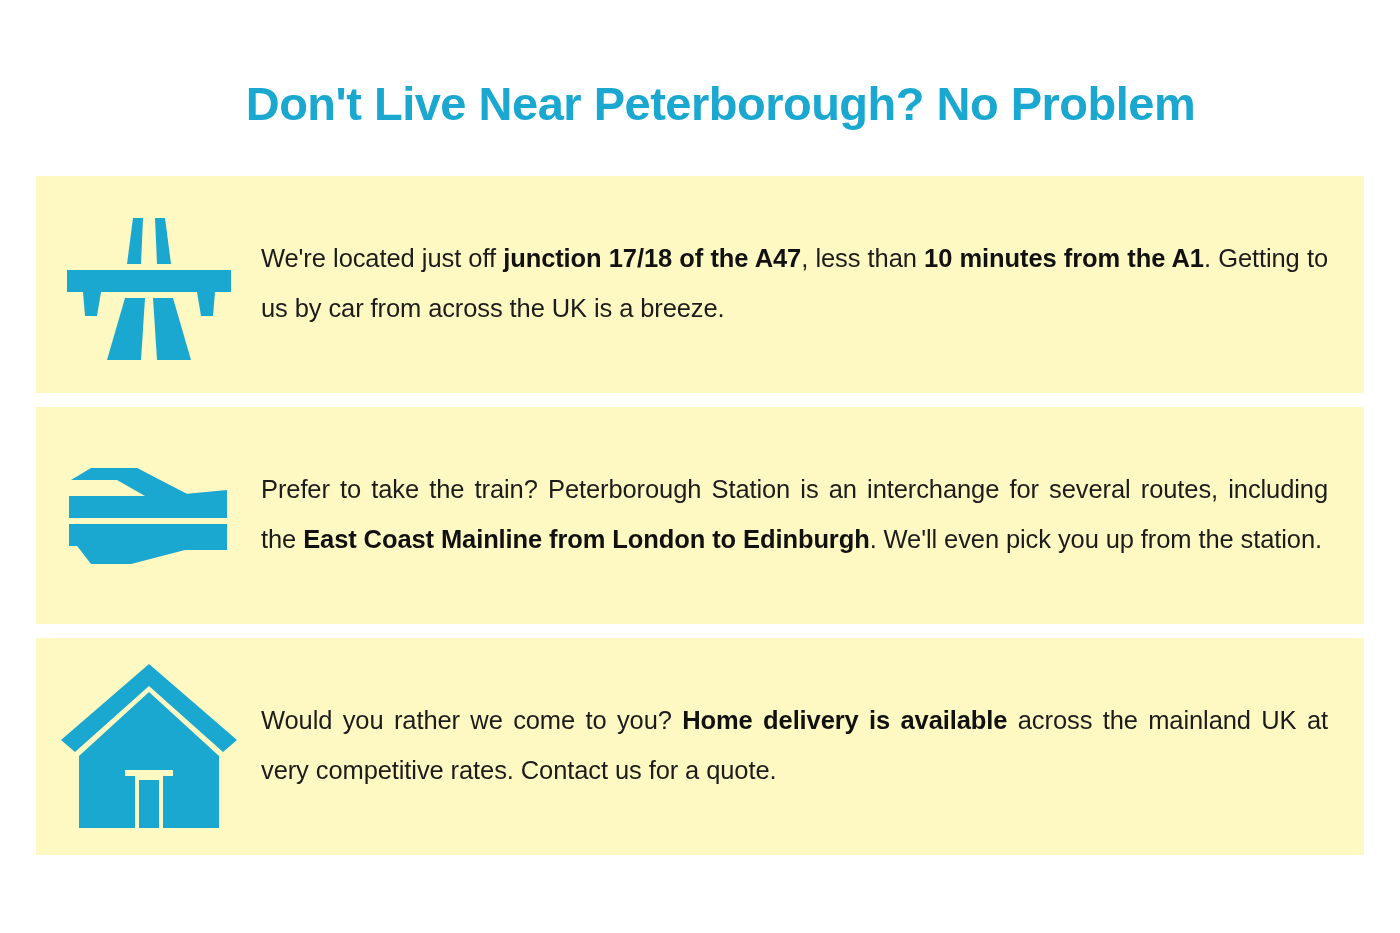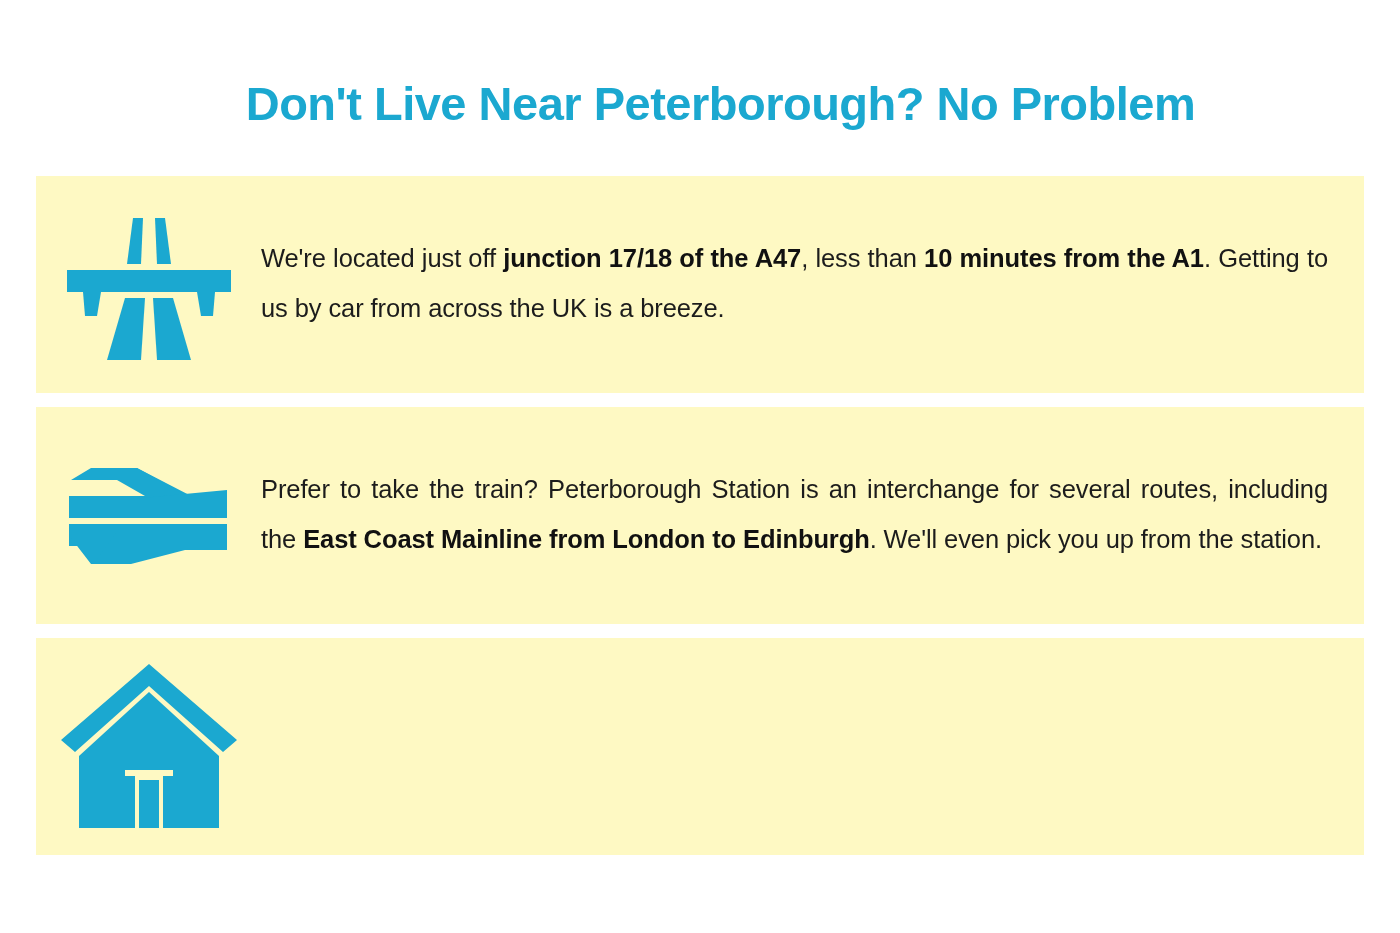--- a/index.html
+++ b/index.html
@@ -142,16 +142,19 @@
             <path d="M88,32 L158,96 L158,168 L112,168 L112,110 L64,110 L64,168 L18,168 L18,96 Z"></path>
 
             <rect x="64" y="116" width="10" height="52"></rect>
 
             <rect x="102" y="116" width="10" height="52"></rect>
 
             <rect x="78" y="120" width="20" height="48"></rect>
           </g>
         </svg>
       </div>
+      <div class="card-text nojust">
+        <span>Would you rather we come to you? </span><b>Home delivery is available</b><span> across the mainland UK at very competitive rates. Contact us for a quote.</span>
+      </div>
     </div>
 
   </div>
 </div>
 
 </body></html>

